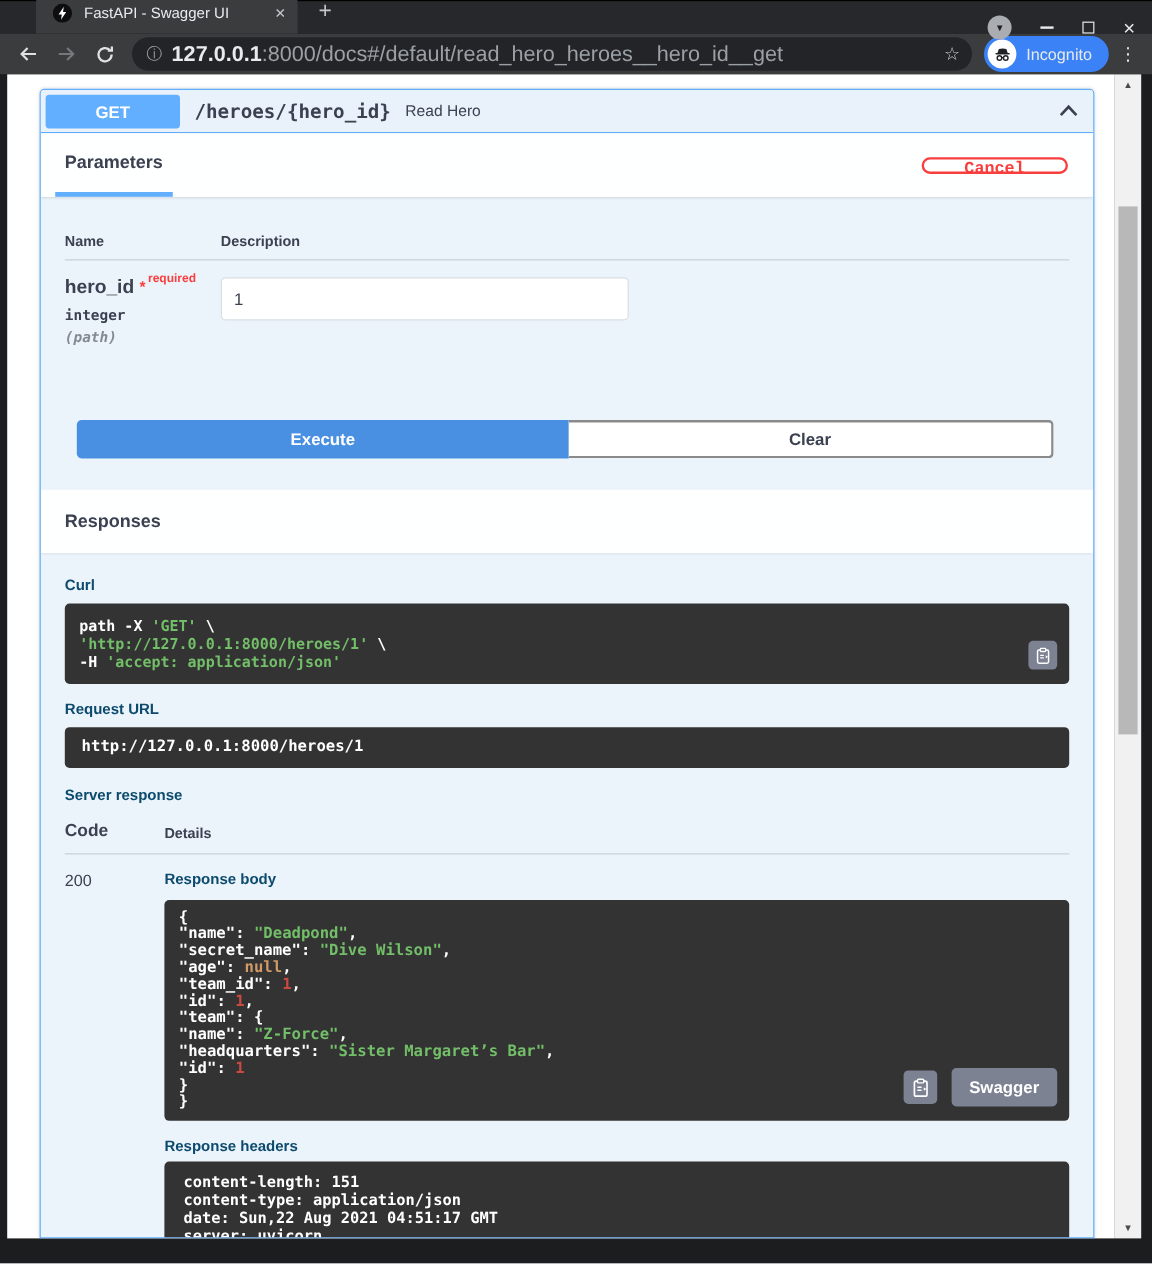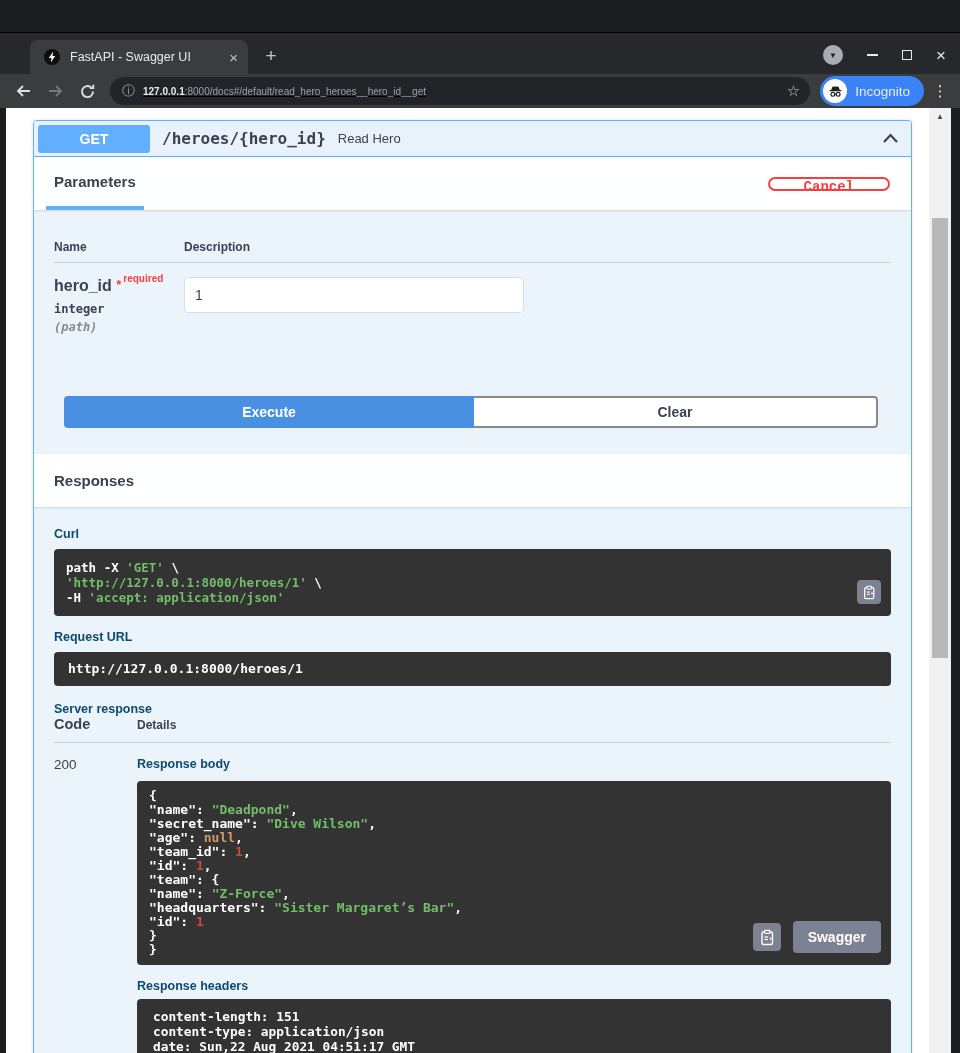--- a/index.html
+++ b/index.html
@@ -1,41 +1,41 @@
 <!DOCTYPE html>
 <html><head>
 <meta charset="utf-8">
 <style>
   * { margin:0; padding:0; box-sizing:border-box; }
   html,body { width:960px; }
   body { font-family:"Liberation Sans", sans-serif; }
   .window { width:960px; height:1053px; background:#1c1d1f; position:relative; overflow:hidden; }
 
   
-  .titlebar { height:42px; background:#27282b; position:relative; border-top:1px solid #000;margin-top:32px; }
+  .titlebar { height:28px; background:#27282b; position:relative; border-top:1px solid #000; }
   .tab { position:absolute; left:30px; bottom:0; width:218px; height:34px; background:#3b3c3e;
          border-radius:8px 8px 0 0; display:flex; align-items:center; padding:0 10px 0 14px; gap:10px; }
   .tab-title { color:#e8eaed; font-size:12.5px; flex:1; white-space:nowrap; overflow:hidden; }
   .tab-close { color:#c3c6c9; font-size:15px; line-height:1; cursor:default; }
   .favicon { width:16px; height:16px; display:inline-flex; }
   .newtab { position:absolute; left:260px; bottom:7px; width:22px; height:22px; color:#c3c6c9;
             font-size:19px; text-align:center; line-height:21px; }
   .win-controls { position:absolute; right:14px; top:11px; display:flex; align-items:center; gap:24px; height:22px; }
   .circle-btn { width:20px; height:20px; border-radius:50%; background:#a9adb1; color:#202124;
                 font-size:8px; display:flex; align-items:center; justify-content:center; }
   .min-glyph { width:11px; height:2px; background:#e8eaed; display:inline-block; }
   .max-glyph { width:10px; height:10px; border:1.8px solid #e8eaed; display:inline-block; }
   .close-glyph { color:#e8eaed; font-size:17px; line-height:1; }
 
   .toolbar { height:34px; background:#3b3c3e; display:flex; align-items:center; padding:0 10px; gap:6px; }
   .nav-ic { width:26px; height:26px; display:flex; align-items:center; justify-content:center; }
   .url-pill { flex:1; height:28px; background:#232427; border-radius:14px; display:flex; align-items:center;
               padding:0 10px 0 12px; gap:8px; margin:0 4px; }
   .url-info { color:#9aa0a6; font-size:13px; }
-  .url-text { flex:1; font-size:10px; white-space:nowrap; overflow:hidden;text-decoration:underline; }
+  .url-text { flex:1; font-size:18px; white-space:nowrap; overflow:hidden; }
   .url-host { color:#e8eaed; font-weight:bold; }
   .url-rest { color:#9aa0a6; }
   .star { color:#c7cacd; font-size:15px; }
   .incog-pill { height:30px; background:#3b82f6; border-radius:15px; display:flex; align-items:center;
                 gap:8px; padding:0 14px 0 3px; }
   .incog-circle { width:24px; height:24px; background:#fff; border-radius:50%; display:flex;
                   align-items:center; justify-content:center; }
   .incog-label { color:#e8eaed; font-size:13.5px; }
   .menu-dots { color:#e8eaed; font-size:15px; width:20px; text-align:center; }
 
@@ -106,21 +106,21 @@
   .copy-btn { position:absolute; right:10px; bottom:12px; width:24px; height:24px; background:#7d8293;
               border:none; border-radius:4px; display:flex; align-items:center; justify-content:center; }
   .body-buttons { position:absolute; right:10px; bottom:12px; display:flex; gap:12px; align-items:center; }
   .copy-btn2 { width:28px; height:28px; background:#7d8293; border:none; border-radius:4px;
                display:flex; align-items:center; justify-content:center; }
   .dl-btn { height:32px; padding:0 15px; background:#7d8293; border:none; border-radius:4px;
             color:#fff; font-weight:bold; font-size:14px; font-family:"Liberation Sans", sans-serif; }
 
   .lbl-mt14 { margin-top:14px; }
   .srv-label { margin-top:16px; }
-  .code-head { display:grid; grid-template-columns:83px 1fr; padding-bottom:10px;
+  .code-head { display:grid; grid-template-columns:83px 1fr; margin-top:15px; padding-bottom:10px;
                border-bottom:1px solid rgba(59,65,81,.2); align-items:end; }
   .code-col { font-size:14.5px; font-weight:bold; color:#3b4151; }
   .details-col { font-size:12px; font-weight:bold; color:#3b4151; }
   .resp-row { display:grid; grid-template-columns:83px 1fr; padding-top:14px; }
   .status-code { font-size:13.5px; color:#3b4151; }
 </style>
 </head>
 <body>
 
 <div class="window">

